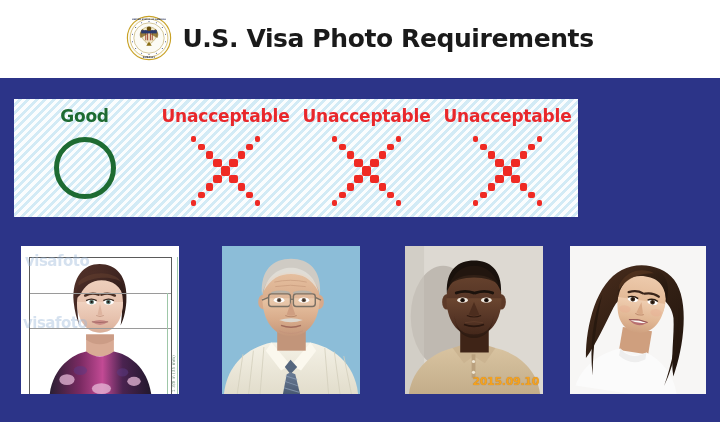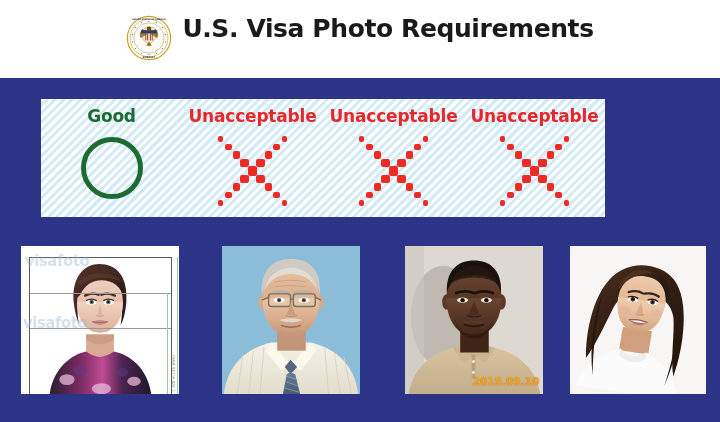--- a/index.html
+++ b/index.html
@@ -27,21 +27,21 @@
     left: 0; top: 0;
     width: 720px;
     height: 78px;
     background: #ffffff;
     display: flex;
     align-items: center;
     justify-content: center;
   }
   #header-inner {
     display: flex;
-    align-items: flex-start;
+    align-items: center;
     gap: 10px;
     transform: translateY(-1px);
   }
   #seal {
     width: 46px;
     height: 46px;
     flex: 0 0 auto;
   }
   #header-text {
     display: flex;
@@ -75,21 +75,20 @@
     width: 564px;
     height: 118px;
     background-color: #e4f3fa;
     background-image:
       repeating-linear-gradient(135deg,
         rgba(255,255,255,0.85) 0px,
         rgba(255,255,255,0.85) 3px,
         rgba(205,232,244,0.75) 3px,
         rgba(205,232,244,0.75) 6px);
     display: flex;
-    margin-left: 27px;
   }
   .verdict-cell {
     flex: 1 1 0;
     position: relative;
     display: flex;
     flex-direction: column;
     align-items: center;
     justify-content: flex-start;
     padding-top: 9px;
     box-sizing: border-box;

